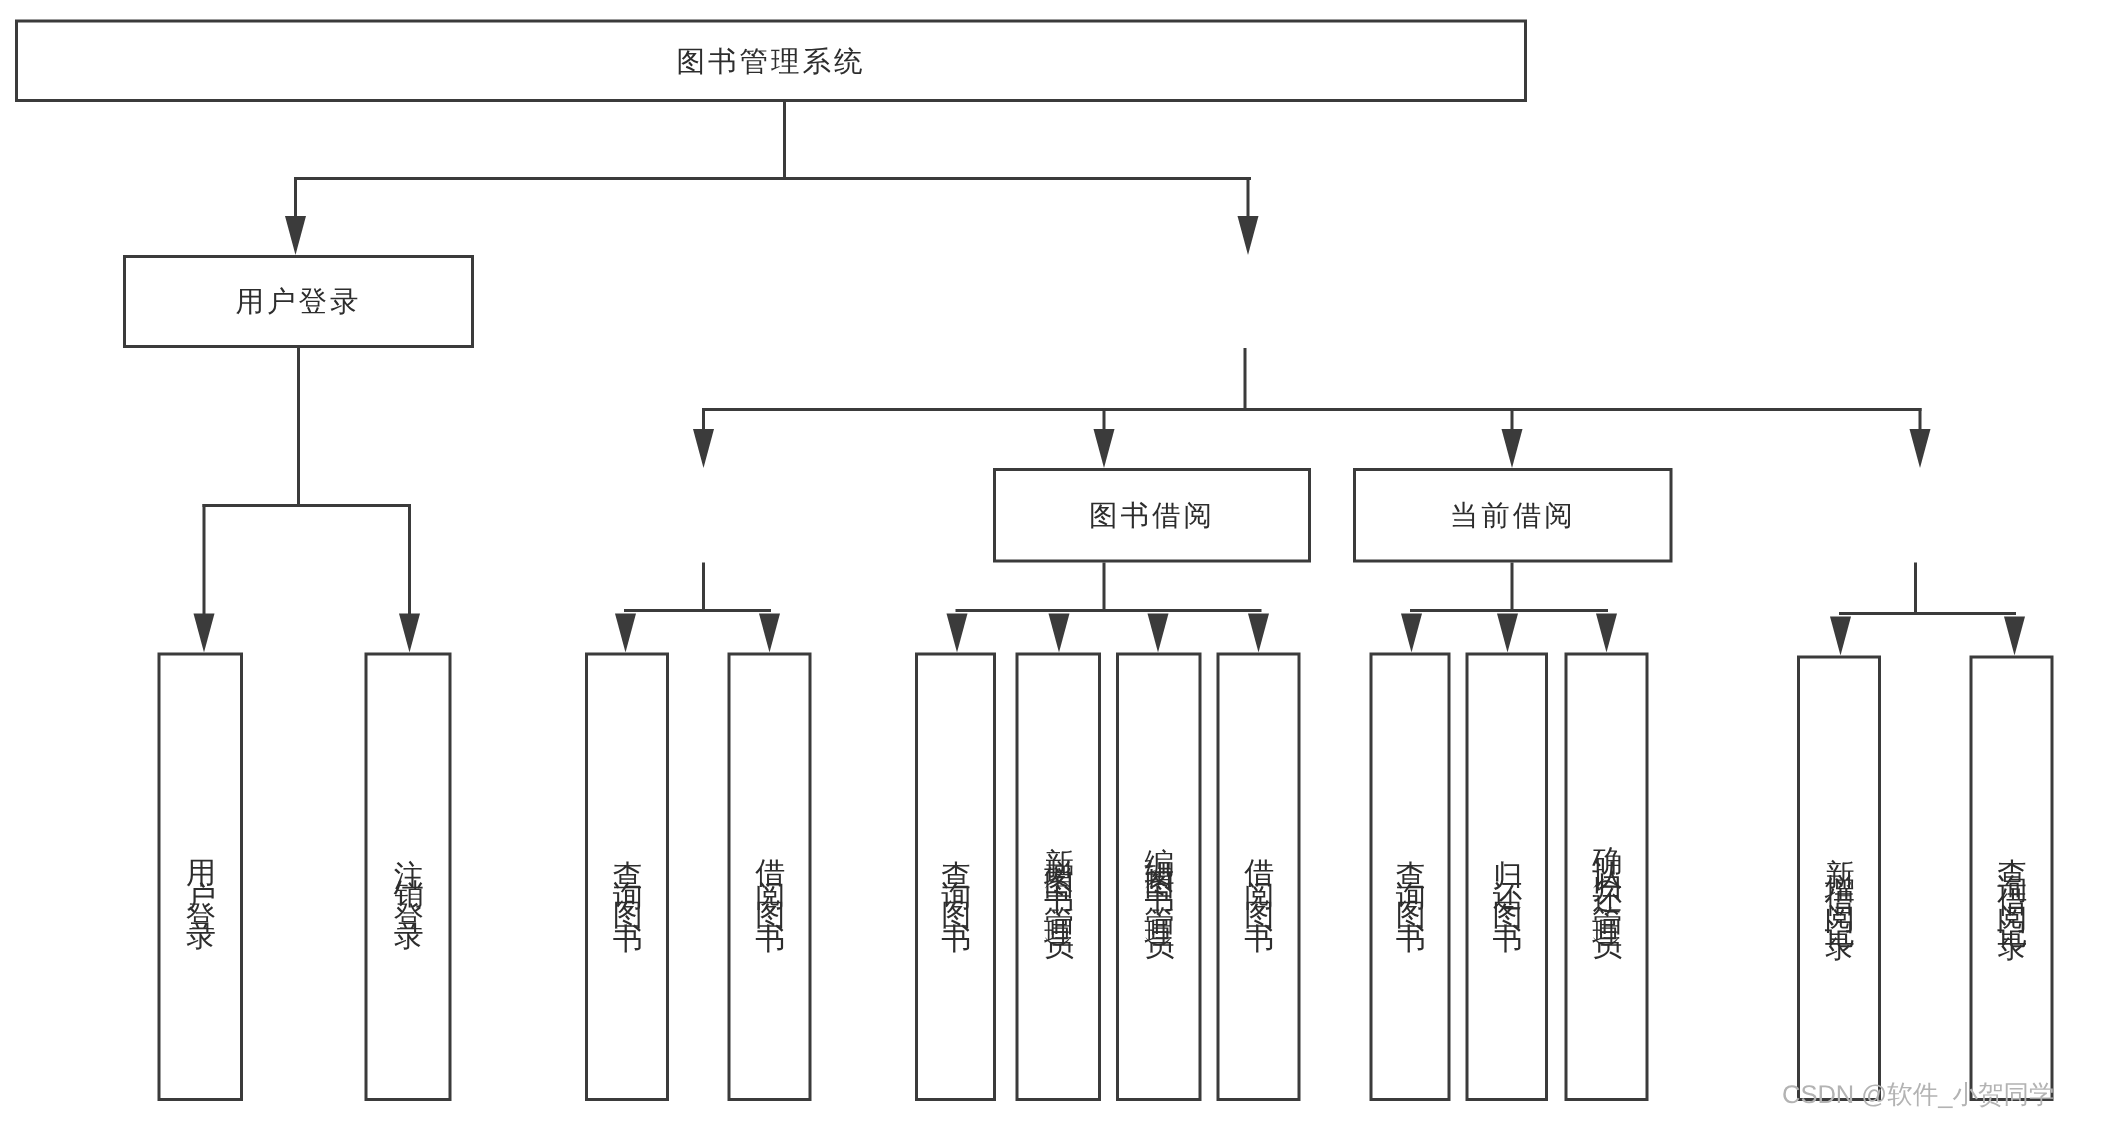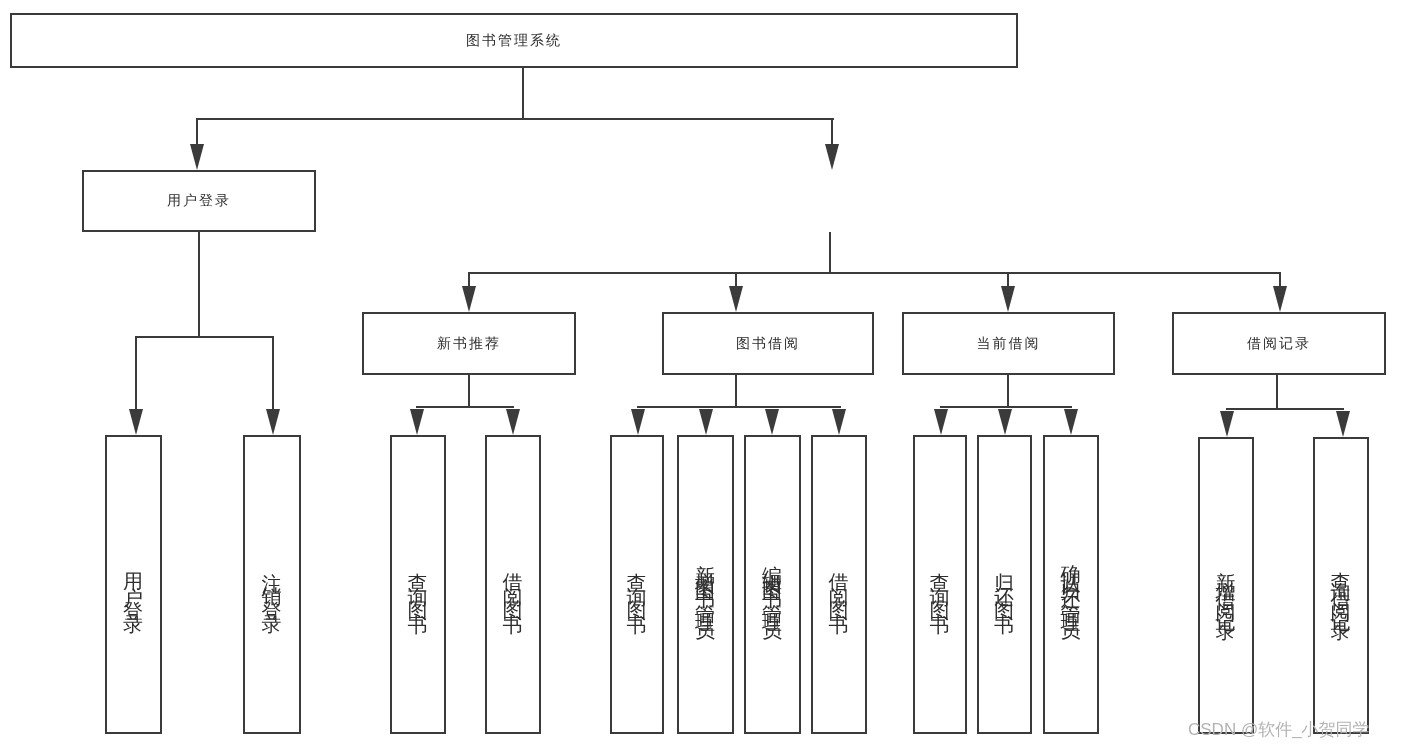--- a/index.html
+++ b/index.html
@@ -17,21 +17,21 @@
   }
   .box{
     position:absolute;
     border:2px solid var(--line);
     background:#fff;
     box-sizing:border-box;
     display:flex;align-items:center;justify-content:center;
     color:var(--text);
   }
   .box .h-label{
-    font-size:14px;
+    font-size:19px;
     letter-spacing:2px;
     white-space:nowrap;
     text-align:center;
   }
   .leaf .v-label{
     writing-mode:vertical-rl;
     text-orientation:mixed;
     font-size:20px;
     letter-spacing:14px;
     line-height:1;
@@ -87,31 +87,25 @@
   <div class="hline" style="left:468px;top:272px;width:813px;"></div>
   <div class="vline" style="left:468px;top:272px;height:16px;"></div>
   <div class="arrow" style="left:462px;top:286px;"></div>
   <div class="vline" style="left:735px;top:272px;height:16px;"></div>
   <div class="arrow" style="left:729px;top:286px;"></div>
   <div class="vline" style="left:1007px;top:272px;height:16px;"></div>
   <div class="arrow" style="left:1001px;top:286px;"></div>
   <div class="vline" style="left:1279px;top:272px;height:16px;"></div>
   <div class="arrow" style="left:1273px;top:286px;"></div>
 
-  <div class="box" style="left:362px;top:312px;width:214px;height:63px;">
-    <span class="h-label">新书推荐</span>
-  </div>
   <div class="box" style="left:630px;top:312px;width:212px;height:63px;margin-left:32px;">
     <span class="h-label">图书借阅</span>
   </div>
   <div class="box" style="left:902px;top:312px;width:213px;height:63px;">
     <span class="h-label">当前借阅</span>
-  </div>
-  <div class="box" style="left:1172px;top:312px;width:214px;height:63px;">
-    <span class="h-label">借阅记录</span>
   </div>
 
   <div class="vline" style="left:468px;top:375px;height:31px;"></div>
   <div class="hline" style="left:416px;top:406px;width:98px;"></div>
   <div class="arrow" style="left:410px;top:409px;"></div>
   <div class="arrow" style="left:506px;top:409px;"></div>
 
   <div class="vline" style="left:735px;top:375px;height:31px;"></div>
   <div class="hline" style="left:637px;top:406px;width:204px;"></div>
   <div class="arrow" style="left:631px;top:409px;"></div>

